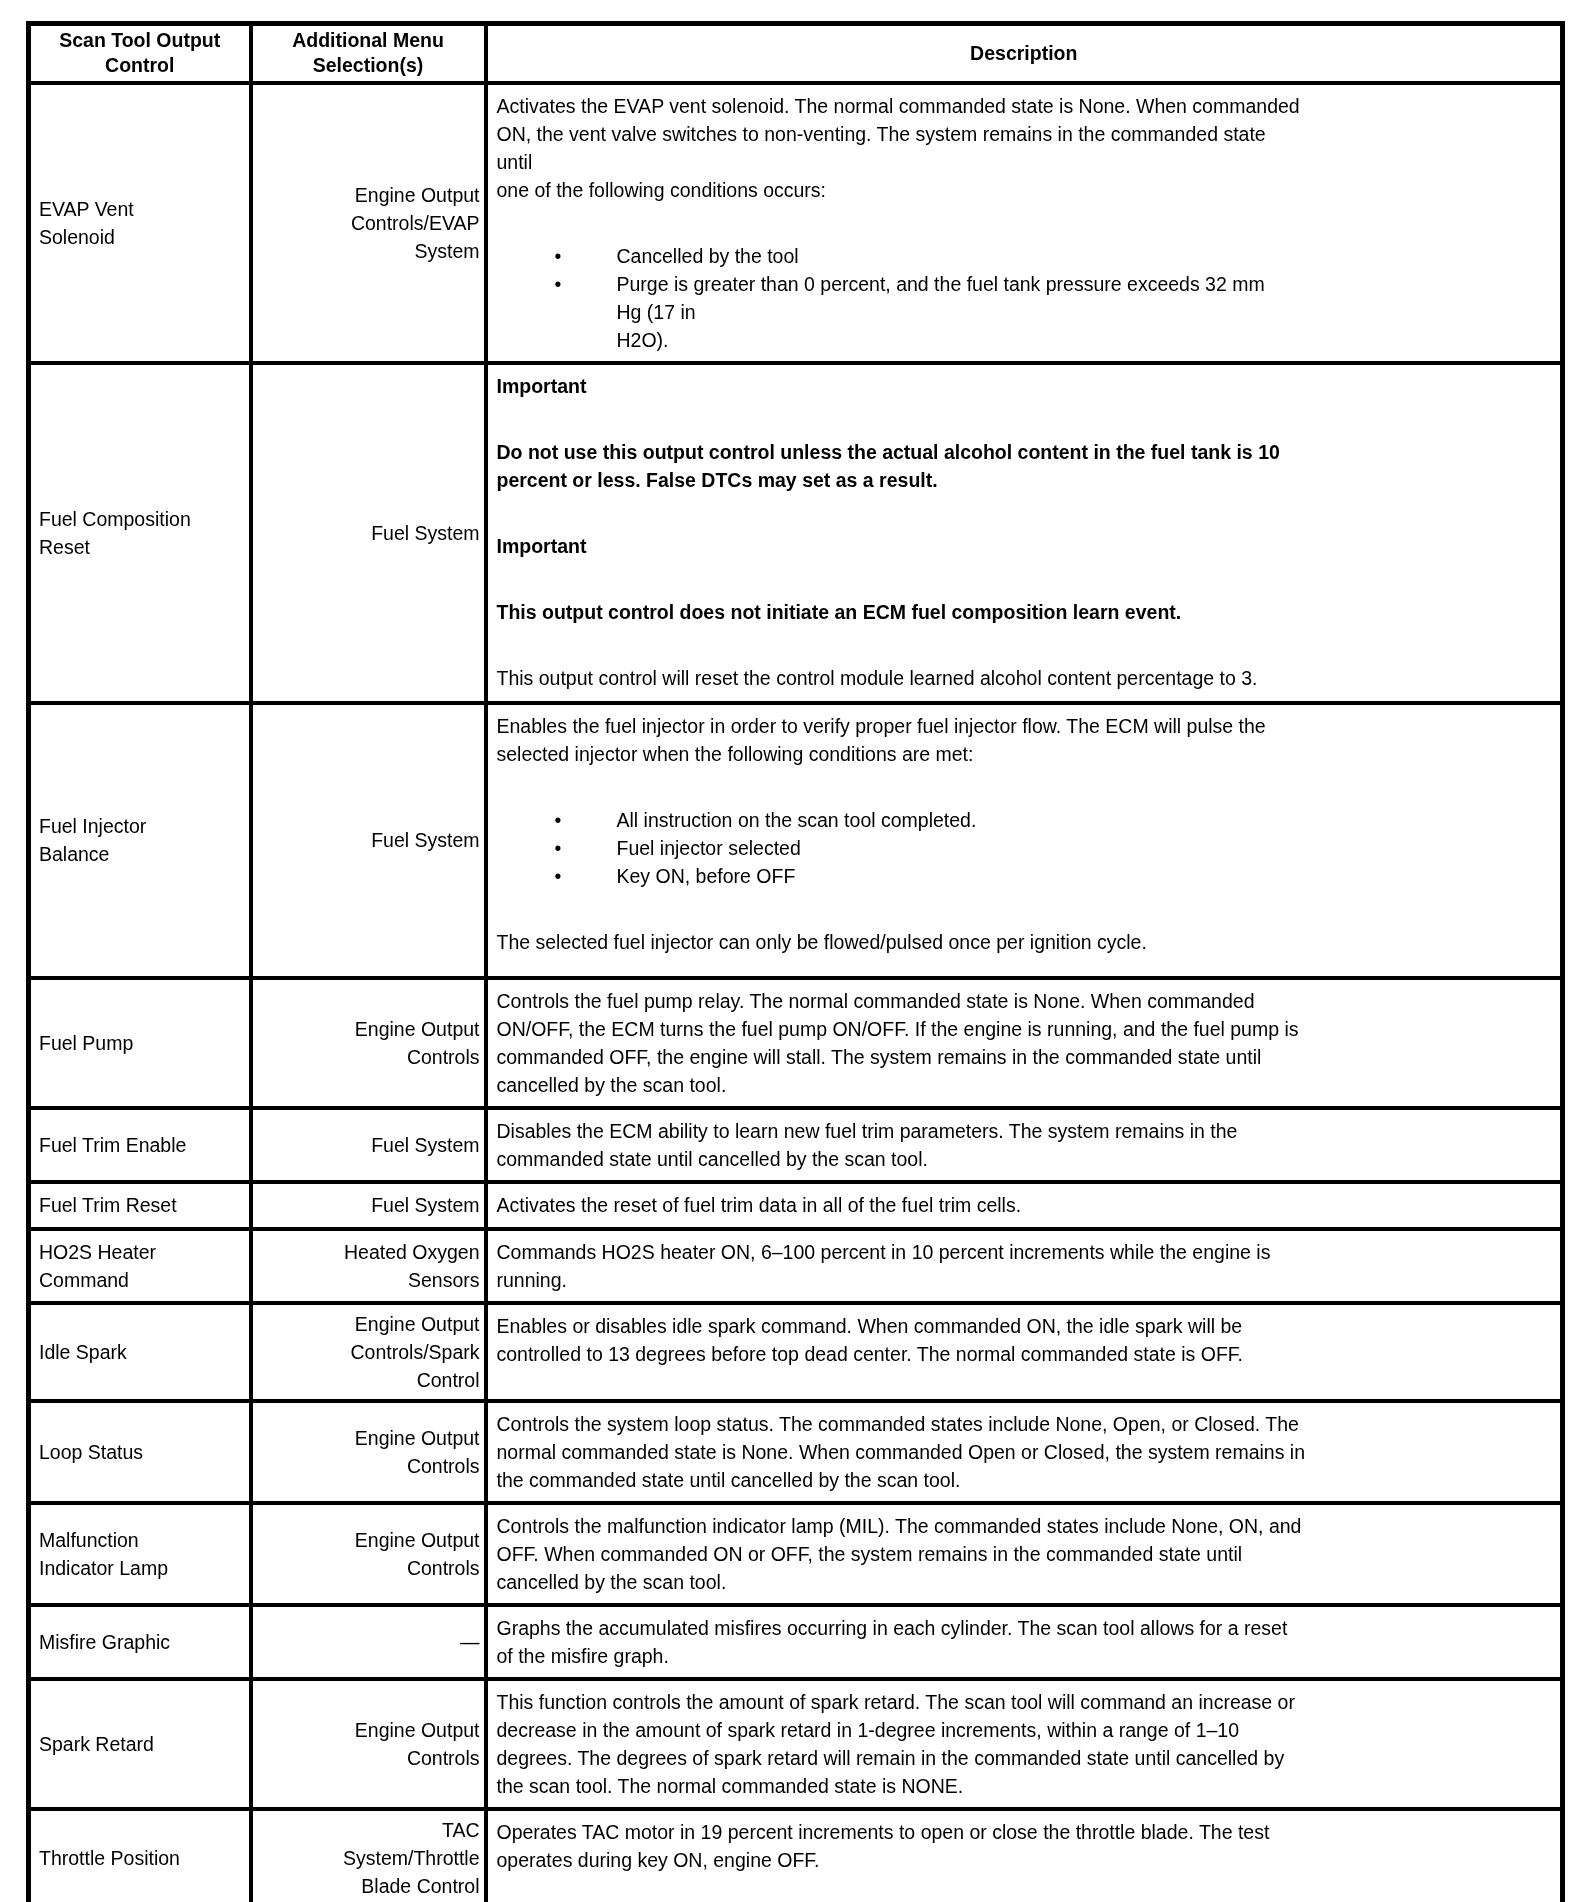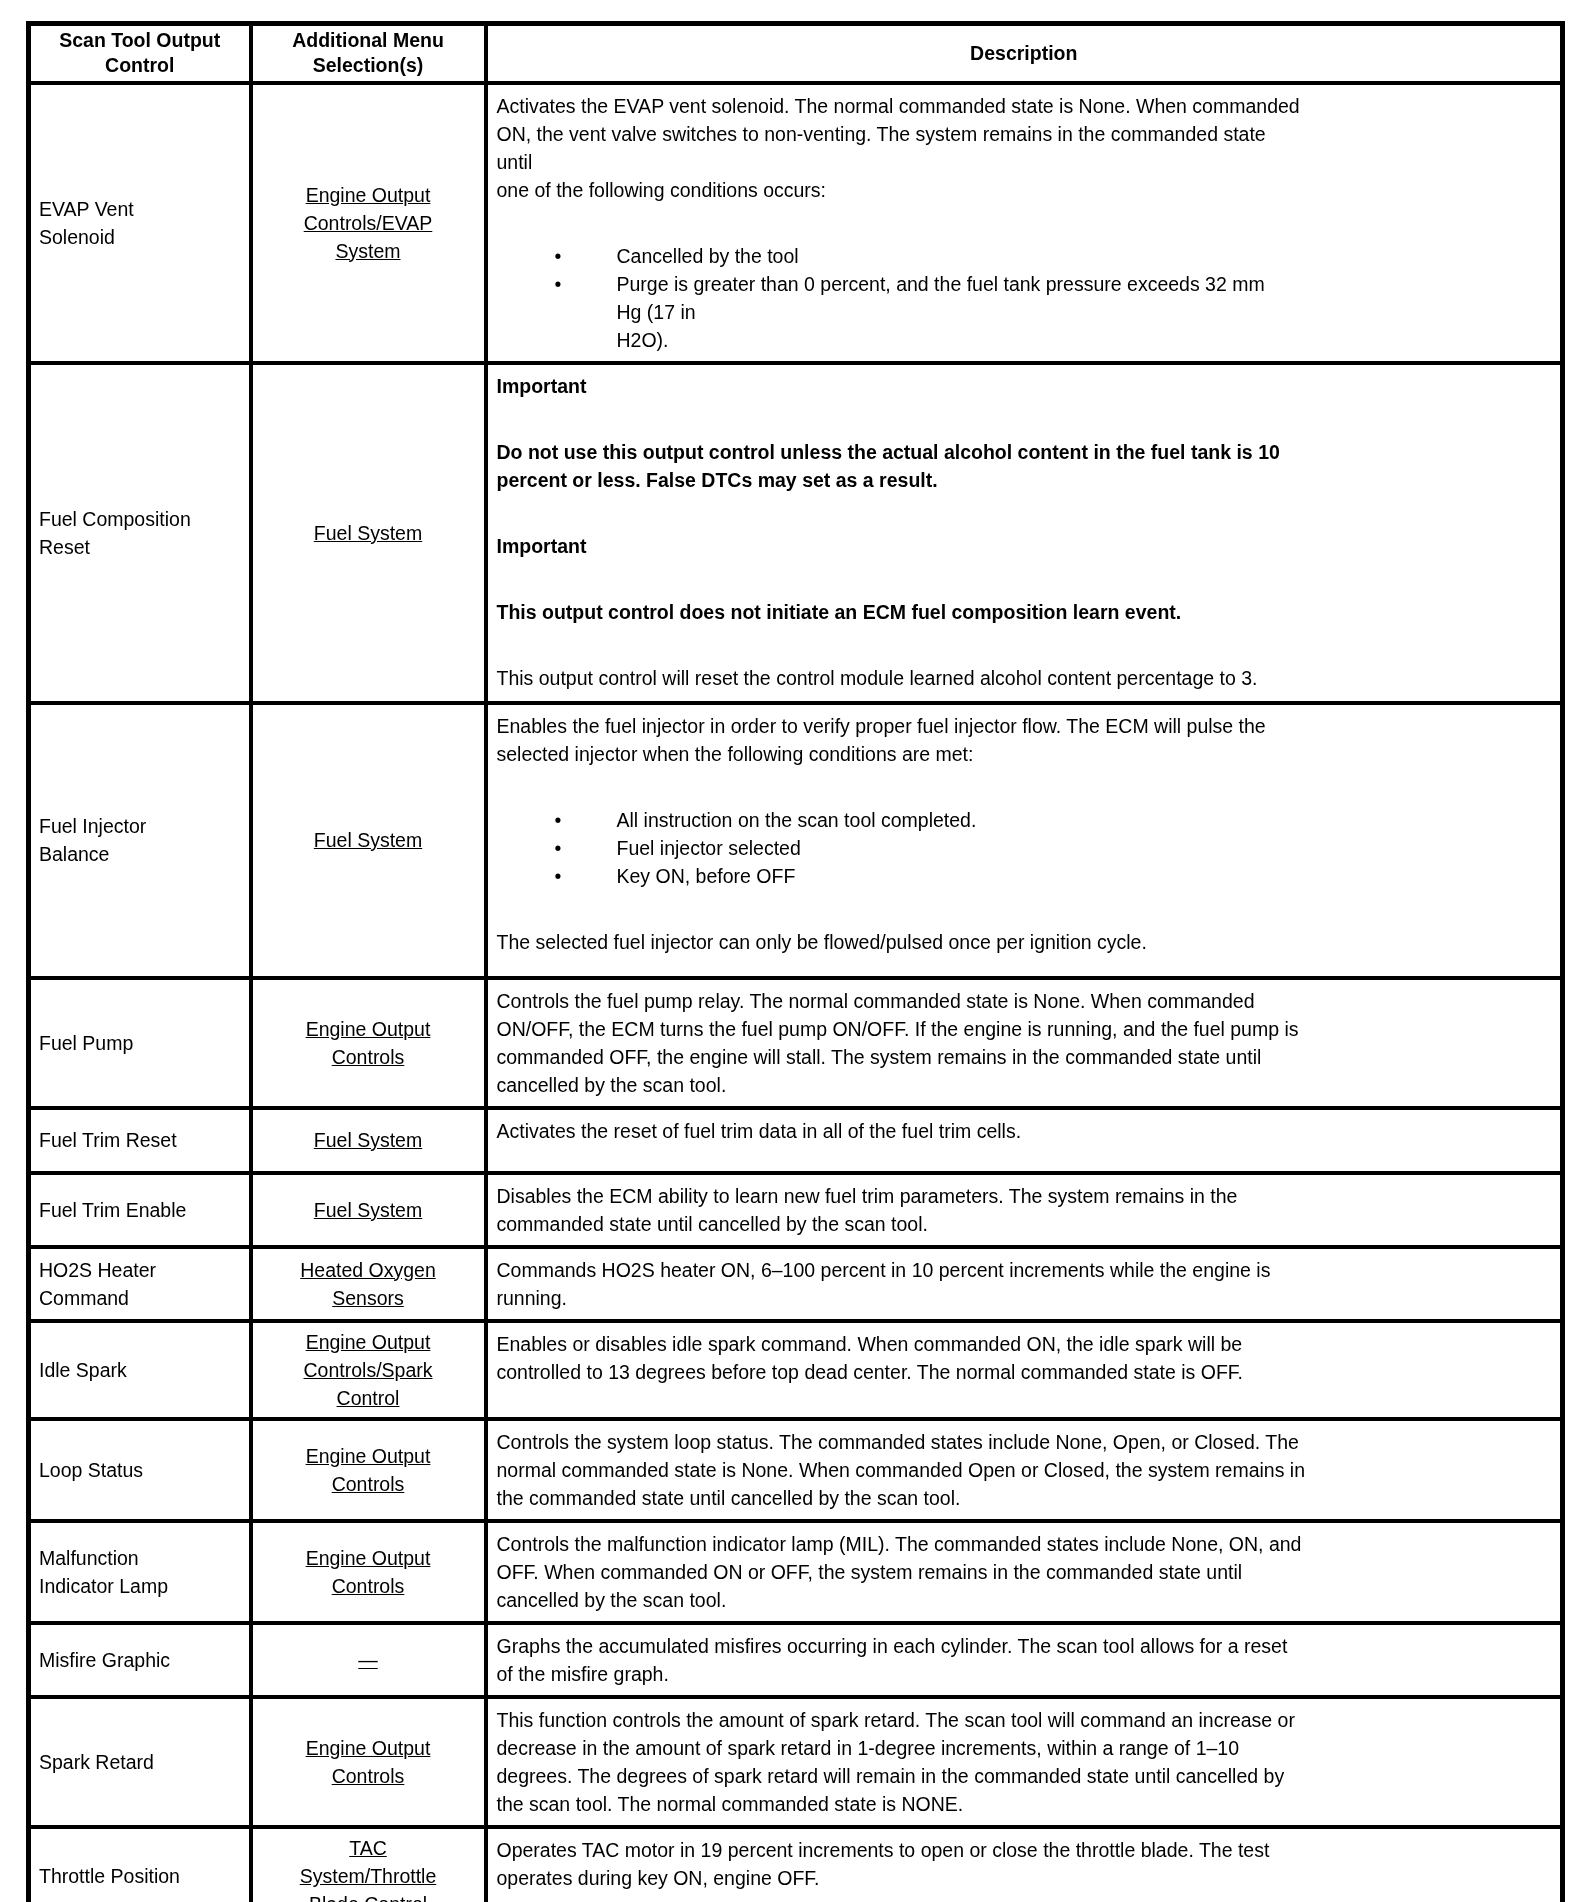--- a/index.html
+++ b/index.html
@@ -47,26 +47,25 @@
     padding: 2px 4px;
   }
   td.control {
     text-align: left;
     vertical-align: middle;
     padding: 2px 4px 2px 8px;
     line-height: 28px;
     white-space: pre-line;
   }
   td.menu {
-    text-align: center;
+    text-align: right;
     vertical-align: middle;
     padding: 2px 4px;
     line-height: 28px;
     white-space: pre-line;
-    text-decoration: underline;
   }
   td.desc {
     text-align: left;
     vertical-align: top;
     padding: 7px 10px 7px 9px;
     line-height: 28px;
   }
   .desc-block {
     white-space: pre-line;
     max-width: 810px;
@@ -162,32 +161,32 @@
           <td class="menu">Engine Output
 Controls</td>
           <td class="desc">
             <div class="desc-block">Controls the fuel pump relay. The normal commanded state is None. When commanded
 ON/OFF, the ECM turns the fuel pump ON/OFF. If the engine is running, and the fuel pump is
 commanded OFF, the engine will stall. The system remains in the commanded state until
 cancelled by the scan tool.</div>
           </td>
         </tr>
         <tr>
-          <td class="control">Fuel Trim Reset</td>
-          <td class="menu">Fuel System</td>
-          <td class="desc">
-            <div class="desc-block">Activates the reset of fuel trim data in all of the fuel trim cells.</div>
-          </td>
-        </tr>
-        <tr>
           <td class="control">Fuel Trim Enable</td>
           <td class="menu">Fuel System</td>
           <td class="desc">
             <div class="desc-block">Disables the ECM ability to learn new fuel trim parameters. The system remains in the
 commanded state until cancelled by the scan tool.</div>
+          </td>
+        </tr>
+        <tr>
+          <td class="control">Fuel Trim Reset</td>
+          <td class="menu">Fuel System</td>
+          <td class="desc">
+            <div class="desc-block">Activates the reset of fuel trim data in all of the fuel trim cells.</div>
           </td>
         </tr>
         <tr>
           <td class="control">HO2S Heater
 Command</td>
           <td class="menu">Heated Oxygen
 Sensors</td>
           <td class="desc">
             <div class="desc-block">Commands HO2S heater ON, 6–100 percent in 10 percent increments while the engine is
 running.</div>

